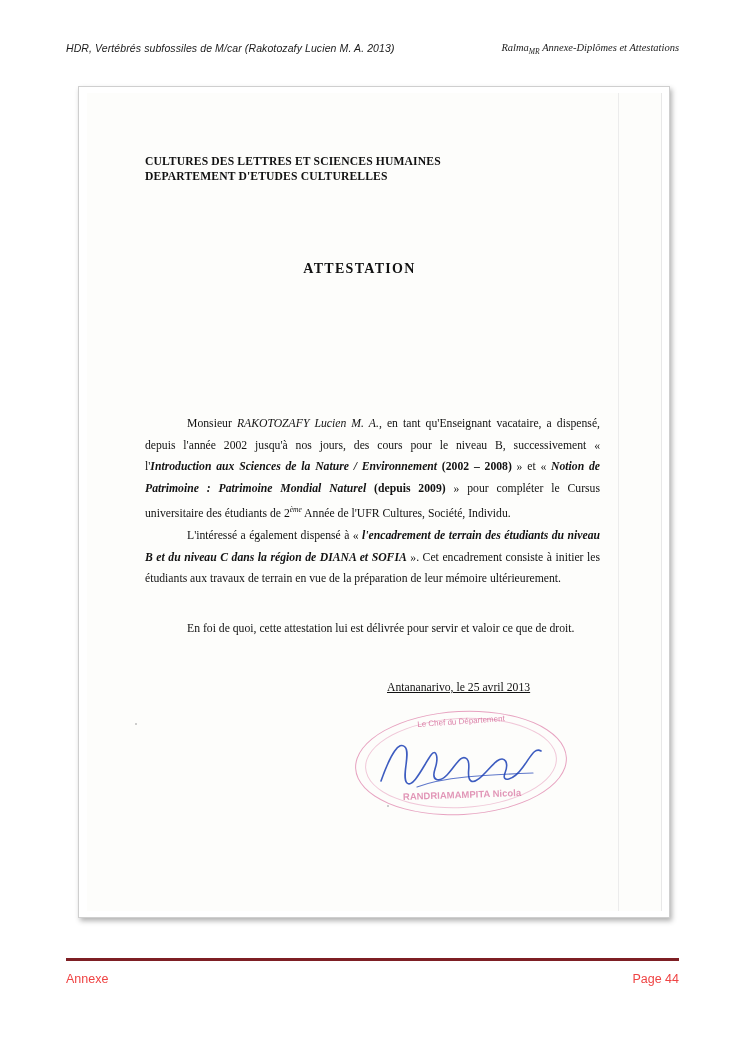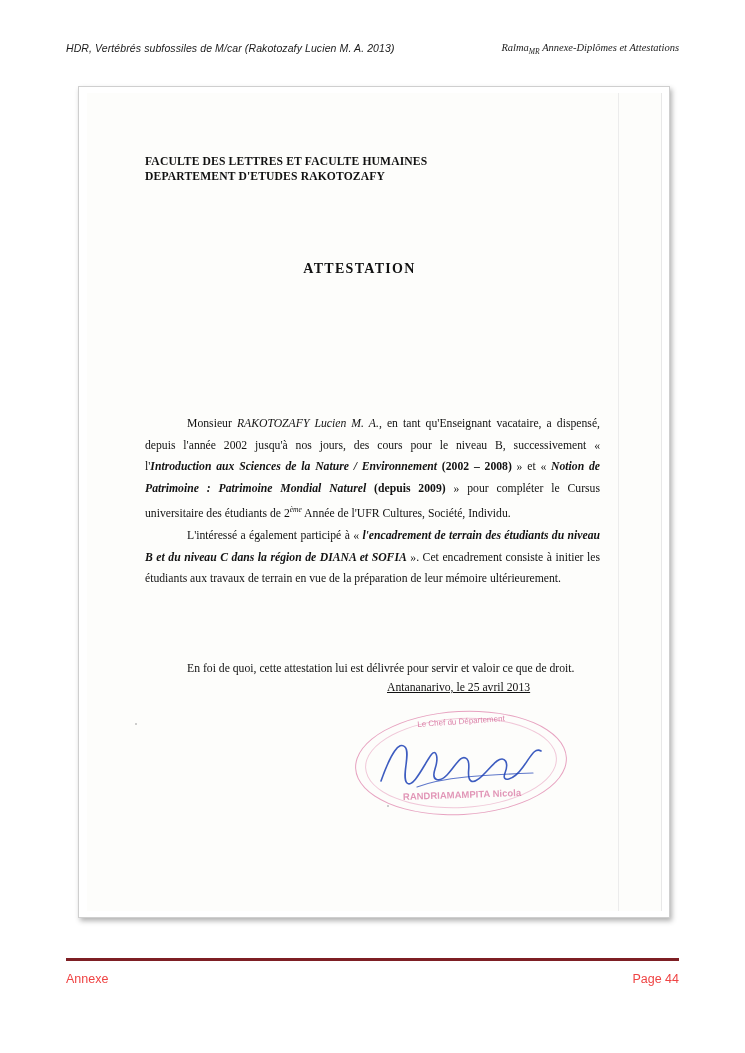--- a/index.html
+++ b/index.html
@@ -124,21 +124,21 @@
   }
   .indent { text-indent: 42px; }
   .i  { font-style: italic; }
   .b  { font-weight: bold; }
   .ib { font-style: italic; font-weight: bold; }
   .sup { font-size: 7.5px; vertical-align: super; font-style: italic; }
 
   #para1 { top: 236px; }
   #para2 { top: 320px; }
   #para3 { top: 432px; }
-  #para4 { top: 525px; margin-top: 40px; }
+  #para4 { top: 525px; }
 
   
   .placedate {
     position: absolute;
     left: 300px;
     top: 588px;
     font-size: 11.7px;
     color: #121212;
   }
   .placedate .u { text-decoration: underline; }
@@ -234,33 +234,33 @@
   </div>
 </div>
 
 <div class="scan-wrap">
   <div class="scan-page">
     <div class="scan-line"></div>
     <div class="speck" style="left:48px; top:630px;"></div>
     <div class="speck" style="left:300px; top:712px;"></div>
 
     <div class="letterhead">
-      <div>FACULTE DES LETTRES ET FACULTE HUMAINES</div>
-      <div>DEPARTEMENT D'ETUDES RAKOTOZAFY</div>
+      <div>CULTURES DES LETTRES ET SCIENCES HUMAINES</div>
+      <div>DEPARTEMENT D'ETUDES CULTURELLES</div>
     </div>
 
     <div class="doc-title">ATTESTATION</div>
 
 
     <div class="body-block indent" id="para2">
       <span>Monsieur </span><span class="i">RAKOTOZAFY Lucien M. A.</span><span>, en tant qu'Enseignant vacataire, a dispensé, depuis l'année 2002 jusqu'à nos jours, des cours pour le niveau B, successivement « l'</span><span class="ib">Introduction aux Sciences de la Nature / Environnement</span><span class="b"> (2002 – 2008)</span><span> » et « </span><span class="ib">Notion de Patrimoine : Patrimoine Mondial Naturel</span><span class="b"> (depuis 2009)</span><span> » pour compléter le Cursus universitaire des étudiants de 2</span><span class="sup">ème</span><span> Année de l'UFR Cultures, Société, Individu.</span>
     </div>
 
     <div class="body-block indent" id="para3">
-      <span>L'intéressé a également participé à « </span><span class="ib">l'encadrement de terrain des étudiants du niveau B et du niveau C dans la région de DIANA et SOFIA</span><span> ». Cet encadrement consiste à initier les étudiants aux travaux de terrain en vue de la préparation de leur mémoire ultérieurement.</span>
+      <span>L'intéressé a également dispensé à « </span><span class="ib">l'encadrement de terrain des étudiants du niveau B et du niveau C dans la région de DIANA et SOFIA</span><span> ». Cet encadrement consiste à initier les étudiants aux travaux de terrain en vue de la préparation de leur mémoire ultérieurement.</span>
     </div>
 
     <div class="body-block indent" id="para4">En foi de quoi, cette attestation lui est délivrée pour servir et valoir ce que de droit.</div>
 
     <div class="placedate">
       <span class="u">Antananarivo, le 25 avril 2013</span>
     </div>
 
     <div class="stamp">
       <div class="stamp-oval"></div>

